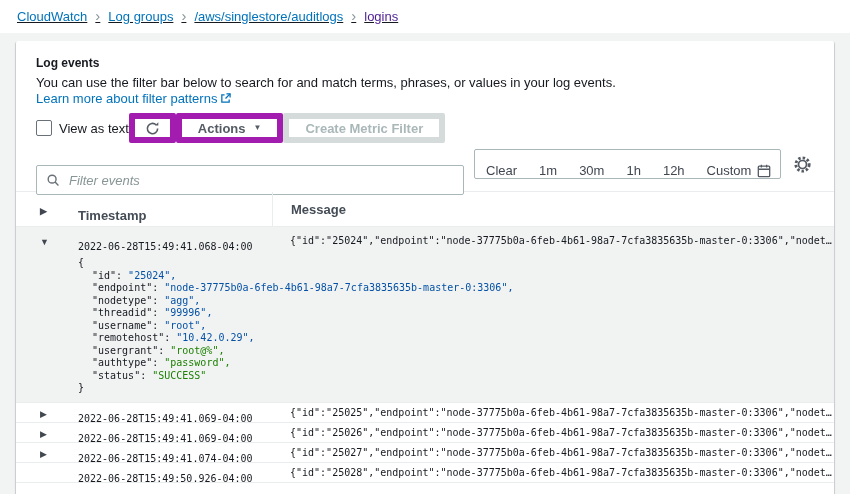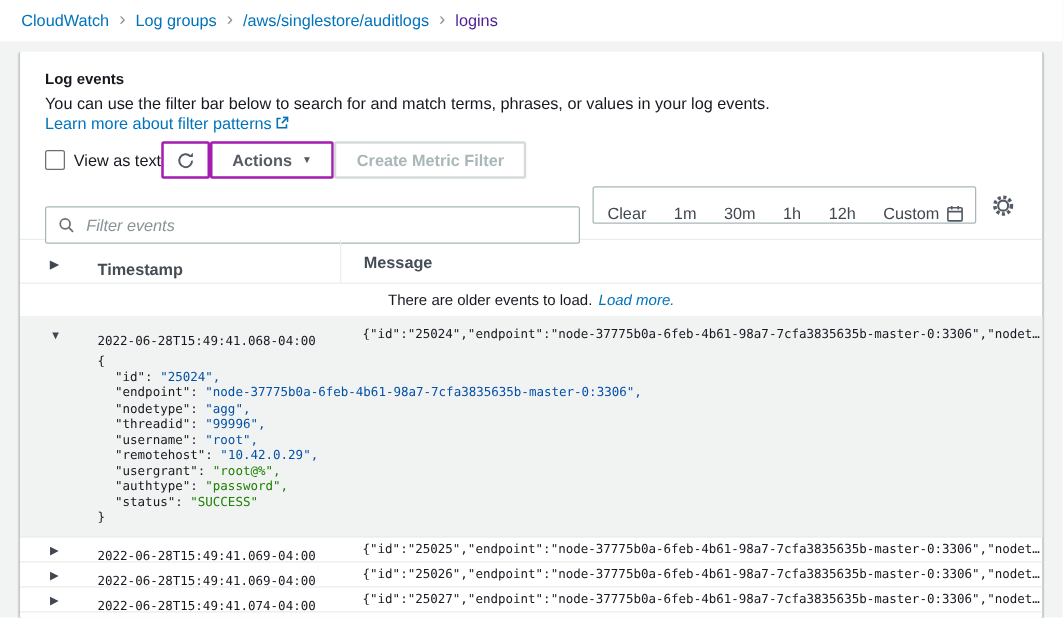--- a/index.html
+++ b/index.html
@@ -5,21 +5,21 @@
   html,body{margin:0;padding:0;overflow:hidden;}
   body{
     width:850px;height:494px;
     background:#f2f3f3;
     font-family:"Liberation Sans", sans-serif;
     color:#16191f;
   }
   
   .breadcrumb{
     background:#ffffff;height:33px;display:flex;align-items:center;
-    padding:0 17px;font-size:13px;gap:8px;
+    padding:0 17px;font-size:13px;gap:8px;text-decoration:underline;
   }
   .breadcrumb a{color:#0073bb;text-decoration:none;cursor:pointer;}
   .crumb-sep{color:#879596;font-size:15px;line-height:1;transform:translateY(-1px);}
   .crumb-current{color:#4c1d95;}
 
   
   .card{
     margin:8px 16px 0;background:#ffffff;border-radius:2px;height:470px;
     box-shadow:0 1px 1px 0 rgba(0,28,36,.3), 1px 1px 1px 0 rgba(0,28,36,.15), -1px 1px 1px 0 rgba(0,28,36,.15);
   }
@@ -27,21 +27,21 @@
   h1{font-size:12px;line-height:20px;margin:0 0 2px;font-weight:700;color:#16191f;}
   .desc{font-size:13px;line-height:16px;margin:0 0 6px;color:#16191f;}
   .learn-link{color:#0073bb;text-decoration:none;cursor:pointer;white-space:nowrap;margin-top:28px;}
   .learn-link svg{margin-left:3px;vertical-align:-1px;}
 
   
   .toolbar{display:flex;align-items:center;height:30px;margin-bottom:6px;gap:0;}
   .checkbox-wrap{display:flex;align-items:center;gap:7px;font-size:13px;cursor:pointer;}
   .checkbox{width:14px;height:14px;border:1px solid #687078;border-radius:2px;background:#fff;display:inline-block;}
   .btn{
-    height:30px;background:#fff;border:2px solid #a21caf;border-radius:2px;
+    height:30px;background:#fff;border:6px solid #a21caf;border-radius:2px;
     font-family:inherit;font-size:13px;font-weight:700;color:#545b64;
     display:inline-flex;align-items:center;gap:8px;padding:0 16px;cursor:pointer;
   }
   .icon-btn{padding:0 10px;}
   .btn .caret{font-size:8px;line-height:1;}
   .btn.disabled{border-color:#d5dbdb;color:#aab7b8;cursor:not-allowed;}
 
   
   .filter-row{display:flex;align-items:center;height:30px;gap:10px;}
   .search-box{
@@ -165,24 +165,20 @@
     </div>
   </div>
 
   <div class="log-table">
     <div class="row thead">
       <div class="c-arrow"><span class="arrow">▶</span></div>
       <div class="c-ts">Timestamp</div>
       <div class="c-msg">Message</div>
     </div>
 
-    <div class="load-more-row">
-      <span>There are older events to load.</span>
-      <a class="load-more-link">Load more.</a>
-    </div>
 
     <div class="event expanded">
       <div class="row">
         <div class="c-arrow"><span class="arrow">▼</span></div>
         <div class="c-ts mono">2022-06-28T15:49:41.068-04:00</div>
         <div class="c-msg mono">{"id":"25024","endpoint":"node-37775b0a-6feb-4b61-98a7-7cfa3835635b-master-0:3306","nodet…</div>
       </div>
       <div class="json-block mono">
         <div class="json-line">{</div>
         <div class="json-line field"><span class="jkey">"id":</span><span class="jval" style="color: rgb(4, 81, 165);">"25024",</span></div>

